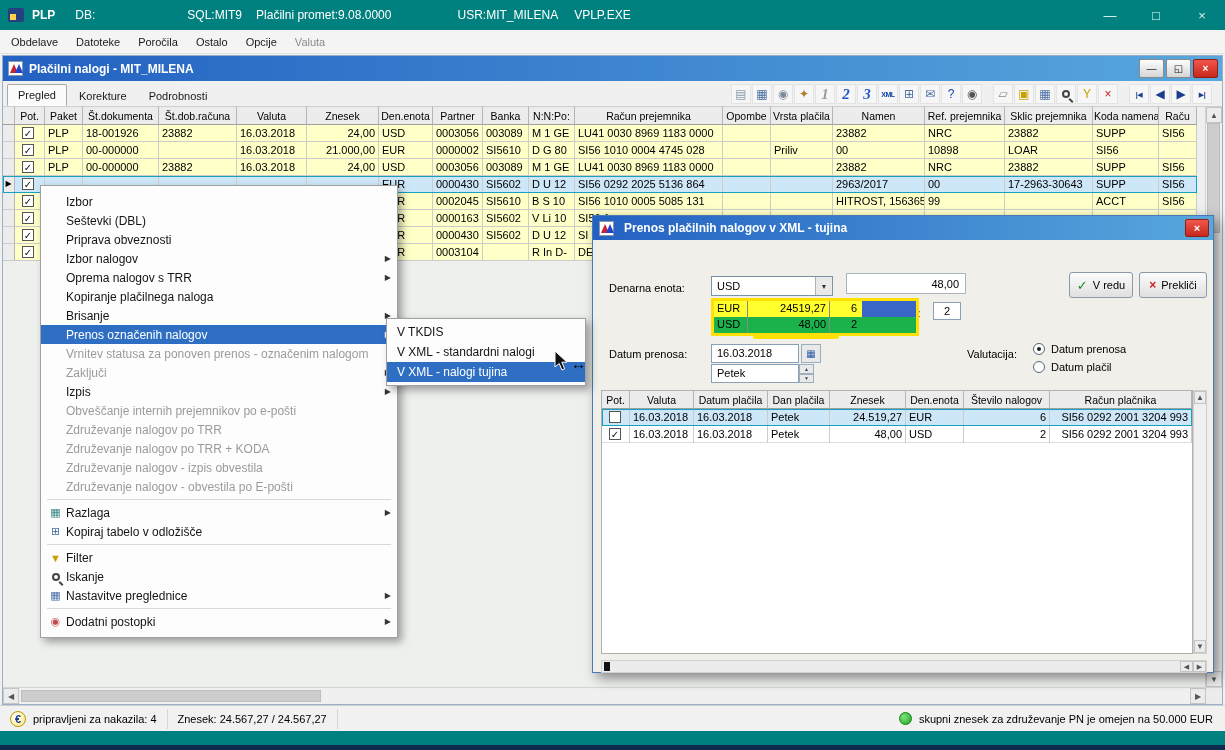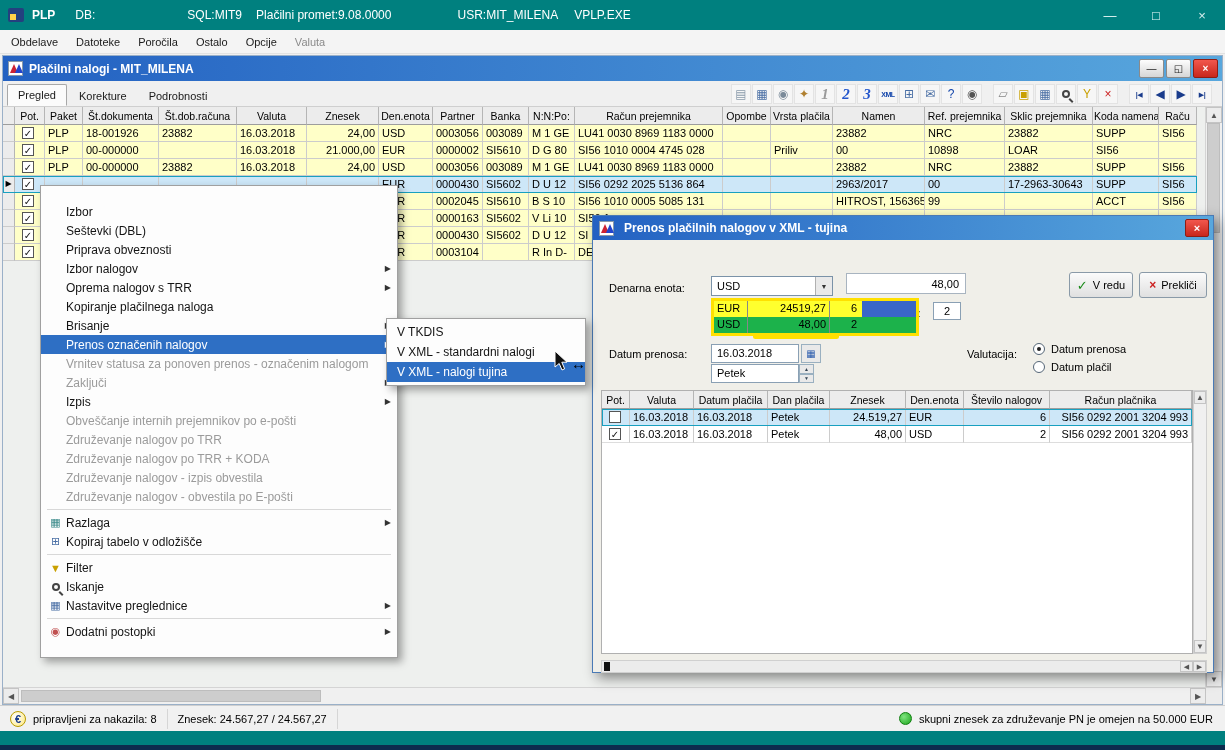--- a/index.html
+++ b/index.html
@@ -75,21 +75,21 @@
   .statusbar{flex:0 0 26px;background:#f1f1f1;border-top:1px solid #cfcfcf;display:flex;align-items:center;padding:0 8px;font-size:11px}
   .sb-panel{display:flex;align-items:center;gap:7px;padding:0 10px 0 2px;border-right:1px solid #d6d6d6;height:20px}
   .sb-panel.p2{padding-left:10px}
   .euro-icon{width:16px;height:16px;border-radius:50%;background:radial-gradient(circle at 35% 35%,#fff,#ffe87a);border:1px solid #b89b00;color:#1a3c8c;font-weight:bold;font-size:11px;display:flex;align-items:center;justify-content:center}
   .sb-right{margin-left:auto;display:flex;align-items:center;gap:7px;padding-right:4px}
   .green-dot{width:13px;height:13px;border-radius:50%;background:radial-gradient(circle at 35% 35%,#7fe57f,#1da51d);border:1px solid #0f7f0f}
   .teal-strip{flex:0 0 14px;background:#00807f}
   .navy-strip{flex:0 0 5px;background:#0d2b4e}
 
   
-  .ctxmenu{position:absolute;left:40px;top:185px;width:358px;background:#fdfdfd;border:1px solid #a0a0a0;box-shadow:4px 4px 8px rgba(0,0,0,.35);padding:16px 0;z-index:40;font-size:12px}
+  .ctxmenu{position:absolute;left:40px;top:185px;width:358px;background:#fdfdfd;border:1px solid #a0a0a0;box-shadow:4px 4px 8px rgba(0,0,0,.35);padding:6px 0;z-index:40;font-size:12px}
   .m-item{display:flex;align-items:center;height:19px;padding:0 6px 0 4px;color:#141414}
   .m-icon{width:21px;text-align:center;font-size:11px;flex:0 0 auto}
   .m-label{flex:1;white-space:nowrap;overflow:hidden}
   .m-arrow{font-size:8px;color:#333;padding-left:6px}
   .m-item.hl{background:#2e6fc4;color:#fff}
   .m-item.hl .m-arrow{color:#fff}
   .m-item.dis{color:#9b9b9b}
   .m-sep{height:1px;background:#d8d8d8;margin:3px 6px}
 
   .submenu{position:absolute;left:386px;top:318px;width:200px;background:#fdfdfd;border:1px solid #a0a0a0;box-shadow:4px 4px 8px rgba(0,0,0,.35);padding:3px 0;z-index:41;font-size:12px}
@@ -468,21 +468,21 @@
       <span class="sb-btn">◀</span>
       <span class="hthumb"></span>
       <span class="sb-btn right">▶</span>
       <span class="corner"></span>
     </div>
   </div>
 
   <div class="statusbar">
     <span class="sb-panel p1">
       <span class="euro-icon">€</span>
-      <span>pripravljeni za nakazila: 8</span>
+      <span>pripravljeni za nakazila: 4</span>
     </span>
     <span class="sb-panel p2">
       <span>Znesek: 24.567,27  /  24.567,27</span>
     </span>
     <span class="sb-right">
       <span class="green-dot"></span>
       <span>skupni znesek za združevanje PN je omejen na 50.000 EUR</span>
     </span>
   </div>
 

